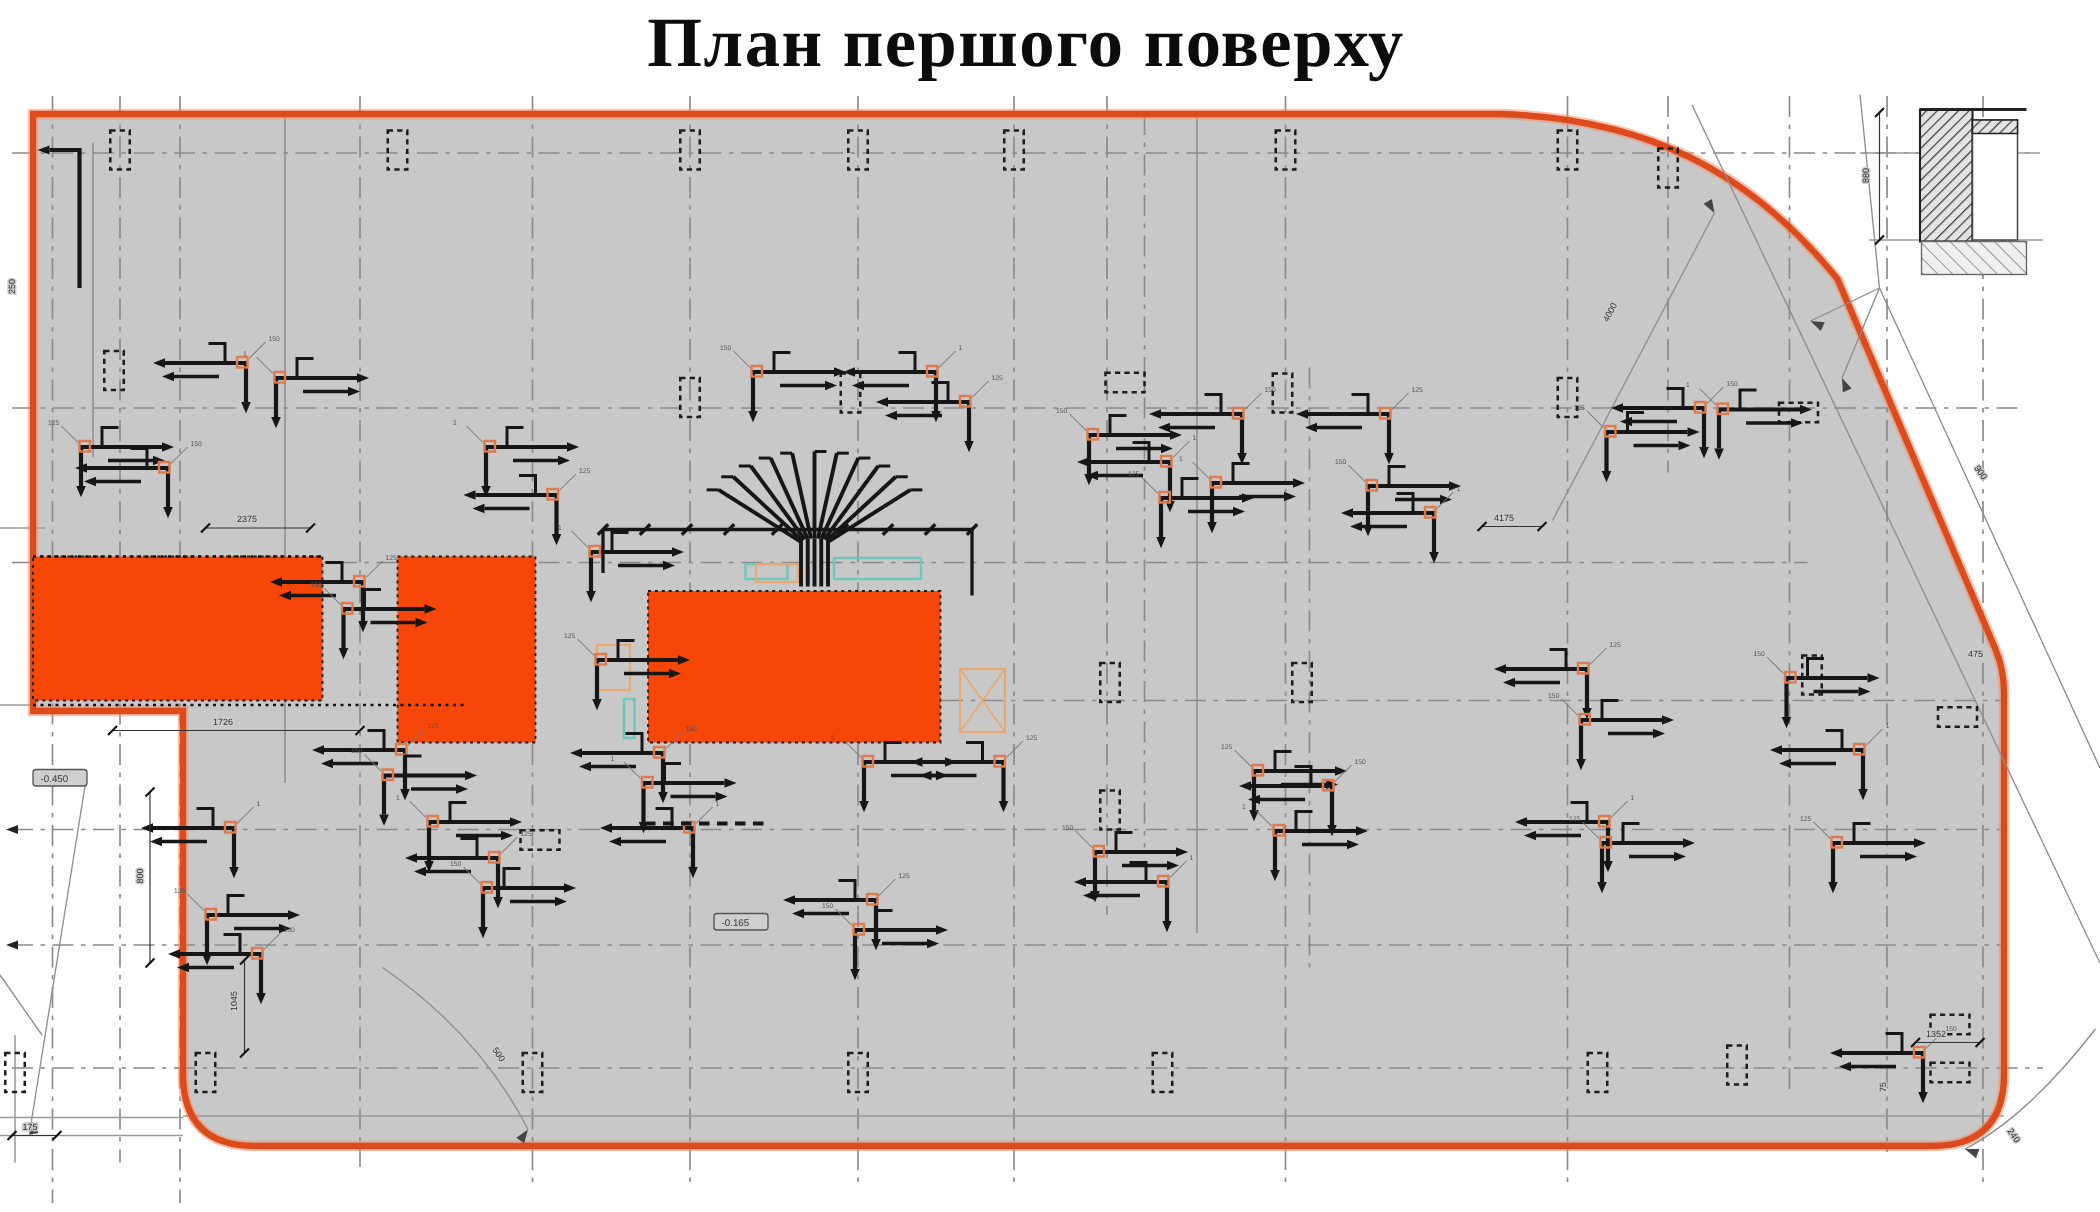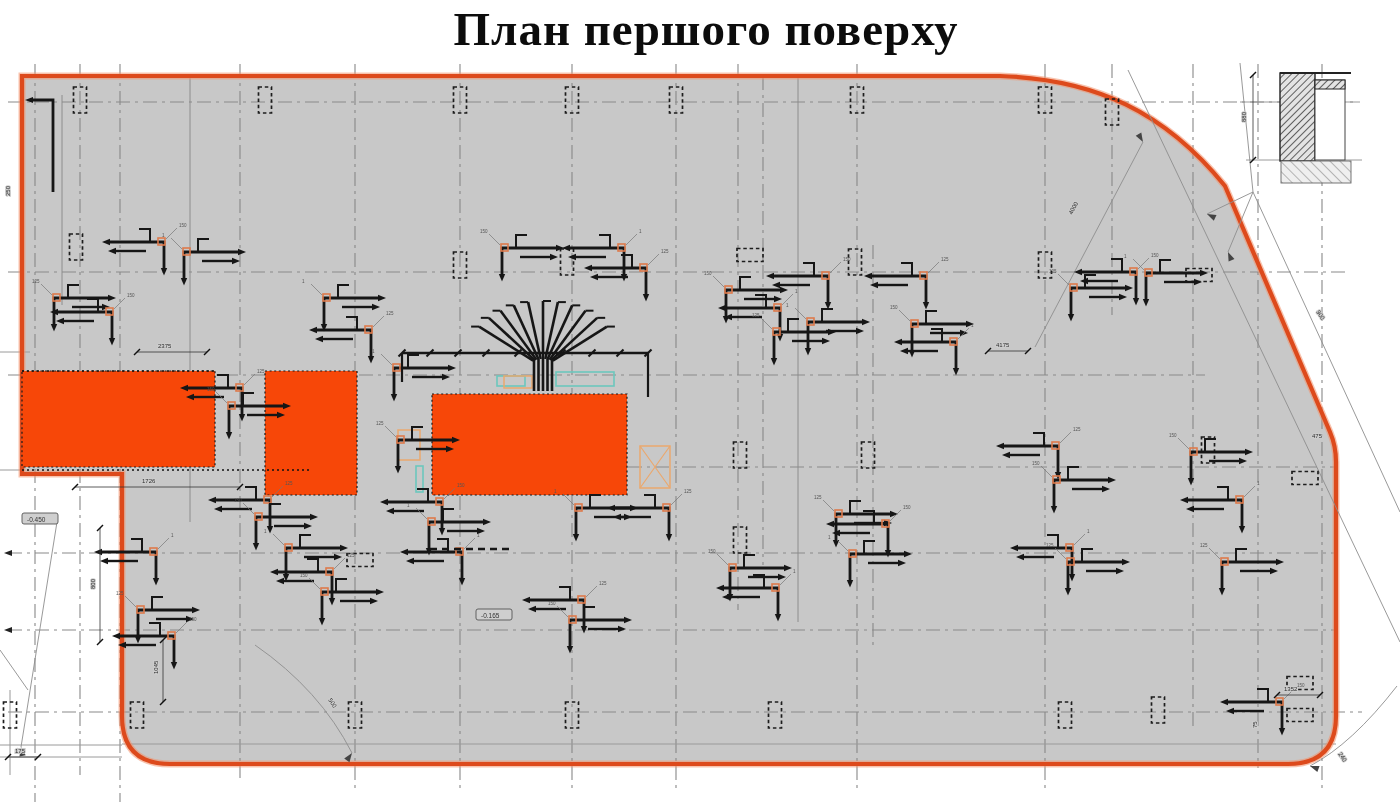--- a/index.html
+++ b/index.html
@@ -1,21 +1,21 @@
 <!DOCTYPE html>
 <html><head>
 <meta charset="utf-8">
 <style>
   html,body{margin:0;padding:0;background:#fff;}
   #canvas{position:relative;width:1400px;height:808px;background:#fff;overflow:hidden;
           font-family:"Liberation Sans",sans-serif;}
   #plan-svg{position:absolute;left:0;top:0;}
   .title{position:absolute;top:2px;left:0;width:1368px;text-align:center;
          font-family:"Liberation Serif",serif;font-weight:bold;font-size:47px;
-         letter-spacing:1px;color:#0c0c0c;padding-left:22px;}
+         letter-spacing:1px;color:#0c0c0c;}
 </style>
 </head>
 <body>
 
 <div id="canvas">
   <svg id="plan-svg" width="1400" height="808" viewBox="0 0 1400 808">
       <defs>
         <pattern id="h1" width="5" height="5" patternUnits="userSpaceOnUse" patternTransform="rotate(45)">
           <rect width="5" height="5" fill="#e3e3e3"></rect>
           <line x1="0" y1="0" x2="0" y2="5" stroke="#3c3c3c" stroke-width="1.6"></line>

